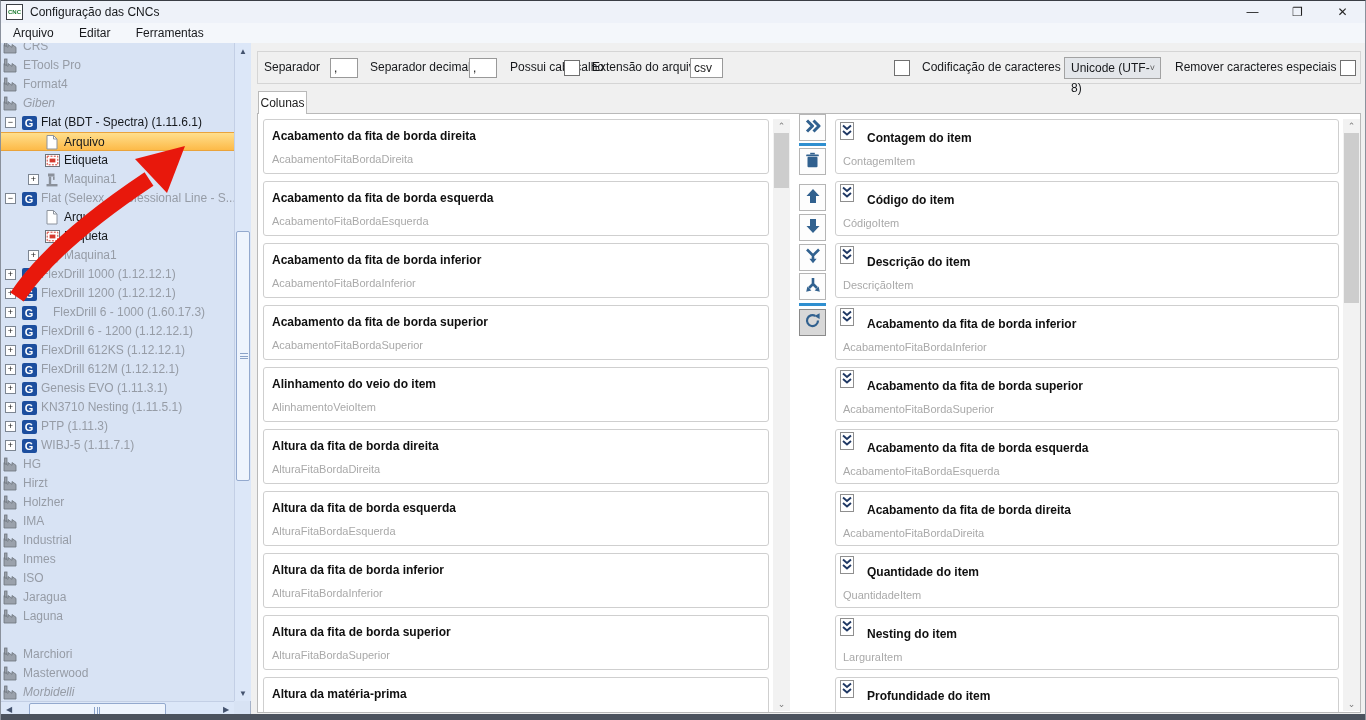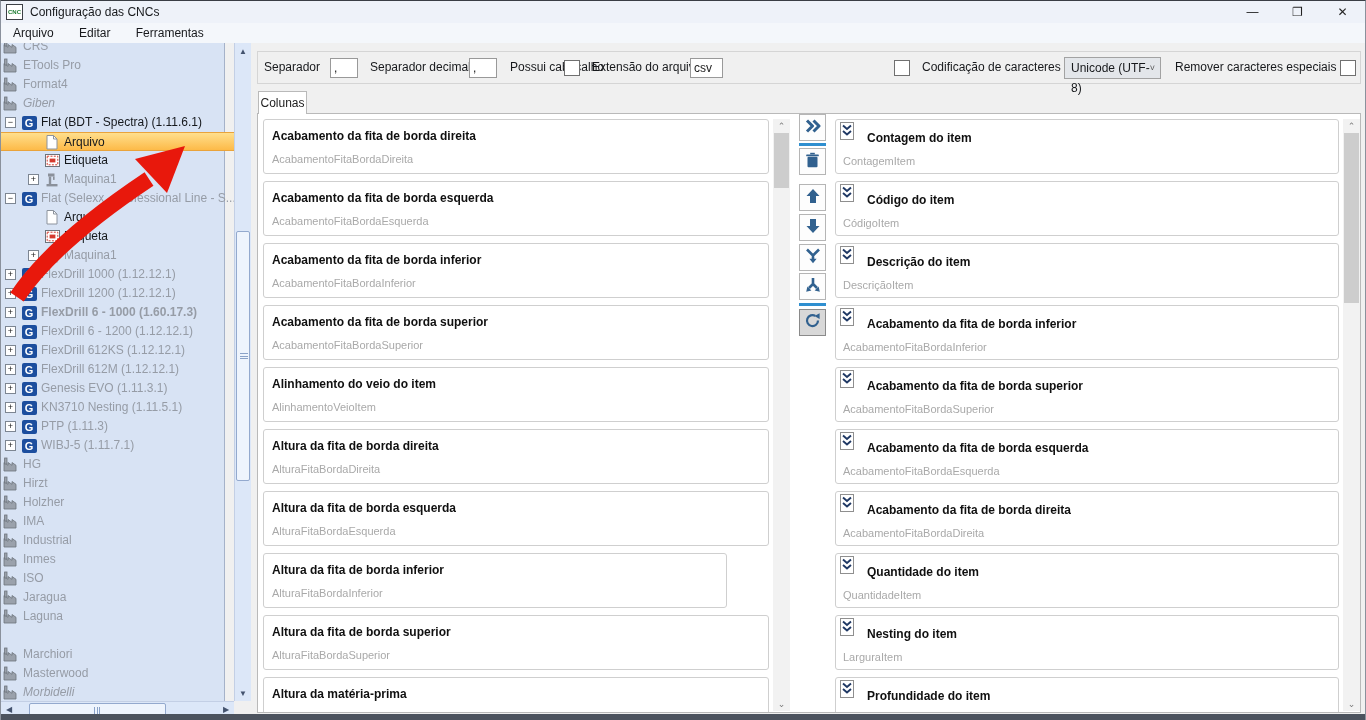--- a/index.html
+++ b/index.html
@@ -12,21 +12,21 @@
     border:1px solid #3c4046;box-sizing:border-box;font-weight:bold;font-size:6px;color:#1e7d32;
     display:flex;align-items:center;justify-content:center;letter-spacing:0;}
   .wtitle{position:absolute;left:29px;top:0;height:22px;line-height:22px;font-size:12px;color:#17191c;}
   .winbtns{position:absolute;right:0;top:0;height:22px;display:flex;}
   .winbtn{width:45px;height:22px;display:flex;align-items:center;justify-content:center;
     font-size:12px;color:#222;}
   
   .menubar{position:absolute;left:0;top:22px;width:100%;height:20px;background:#f4f7fb;font-size:12px;color:#17191c;}
   .menuitem{display:inline-block;height:20px;line-height:20px;margin-left:12px;margin-right:10px;}
   
-  .sidebar{position:absolute;left:0;top:42px;width:224px;height:678px;background:#d8e3f4;
+  .sidebar{position:absolute;left:0;top:42px;width:250px;height:678px;background:#d8e3f4;
     border-right:1px solid #a5b2c9;box-sizing:border-box;}
   .tree{position:absolute;left:0;top:0;width:233px;height:658px;overflow:hidden;}
   .trow{position:absolute;left:0;height:19px;width:233px;font-size:12px;line-height:19px;white-space:nowrap;}
   .trow.sel{background:linear-gradient(180deg,#ffdf8d 0%,#fdba48 100%);border-top:1px solid #e9a33b;border-bottom:1px solid #e9a33b;box-sizing:border-box;}
   .exp{position:absolute;top:4px;width:11px;height:11px;background:#fff;border:1px solid #7d8692;
     box-sizing:border-box;font-size:9px;line-height:8px;text-align:center;color:#222;}
   .tico{position:absolute;top:2px;width:16px;height:15px;display:flex;align-items:center;justify-content:center;}
   .gico{display:inline-block;width:15px;height:14px;background:#1c4e9e;border-radius:2px;color:#fff;
     font-weight:bold;font-size:11px;line-height:14px;text-align:center;}
   .tlabel{position:absolute;top:0;}
@@ -223,21 +223,21 @@
           <span class="tico" style="left: 20px;">
             <span class="gico">G</span>
           </span>
           <span class="tlabel" style="left: 40px; color: rgb(150, 156, 166);">FlexDrill 1200 (1.12.12.1)</span>
         </div>
         <div class="trow" style="top: 260px;">
           <span class="exp" style="left: 4px;">+</span>
           <span class="tico" style="left: 20px;">
             <span class="gico">G</span>
           </span>
-          <span class="tlabel" style="left: 40px; color: rgb(150, 156, 166); font-weight: bold;">FlexDrill 6 - 1000 (1.60.17.3)</span>
+          <span class="tlabel" style="left: 52px; color: rgb(150, 156, 166);">FlexDrill 6 - 1000 (1.60.17.3)</span>
         </div>
         <div class="trow" style="top: 279px;">
           <span class="exp" style="left: 4px;">+</span>
           <span class="tico" style="left: 20px;">
             <span class="gico">G</span>
           </span>
           <span class="tlabel" style="left: 40px; color: rgb(150, 156, 166);">FlexDrill 6 - 1200 (1.12.12.1)</span>
         </div>
         <div class="trow" style="top: 298px;">
           <span class="exp" style="left: 4px;">+</span>
@@ -458,21 +458,21 @@
             <div class="cc">AlinhamentoVeioItem</div>
           </div>
           <div class="card" style="left: 5px; top: 315px; width: 506px;">
             <div class="ct">Altura da fita de borda direita</div>
             <div class="cc">AlturaFitaBordaDireita</div>
           </div>
           <div class="card" style="left: 5px; top: 377px; width: 506px;">
             <div class="ct">Altura da fita de borda esquerda</div>
             <div class="cc">AlturaFitaBordaEsquerda</div>
           </div>
-          <div class="card" style="left: 5px; top: 439px; width: 464px;">
+          <div class="card" style="left: 5px; top: 439px; width: 506px;">
             <div class="ct">Altura da fita de borda inferior</div>
             <div class="cc">AlturaFitaBordaInferior</div>
           </div>
           <div class="card" style="left: 5px; top: 501px; width: 506px;">
             <div class="ct">Altura da fita de borda superior</div>
             <div class="cc">AlturaFitaBordaSuperior</div>
           </div>
           <div class="card" style="left: 5px; top: 563px; width: 506px;">
             <div class="ct">Altura da matéria-prima</div>
             <div class="cc"></div>

